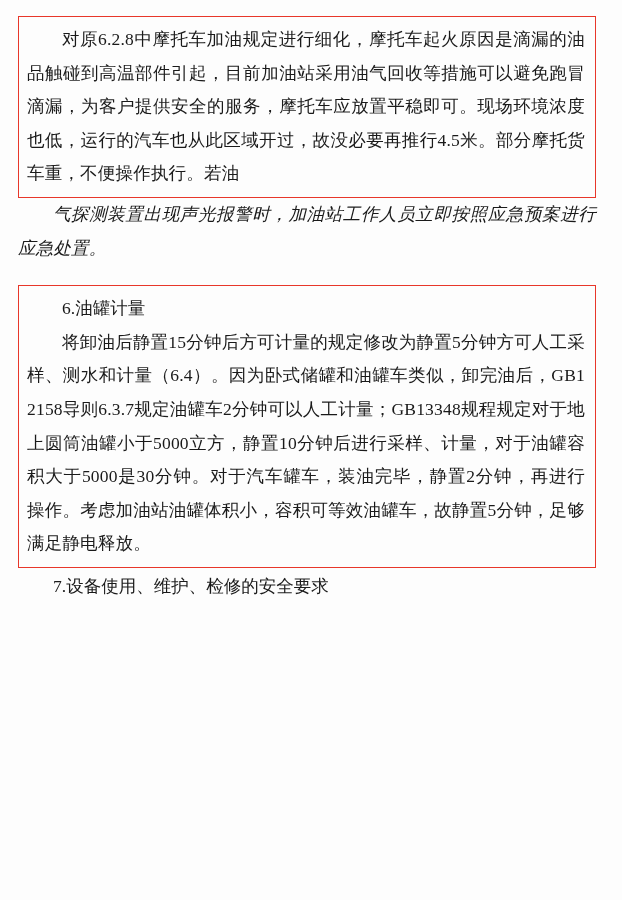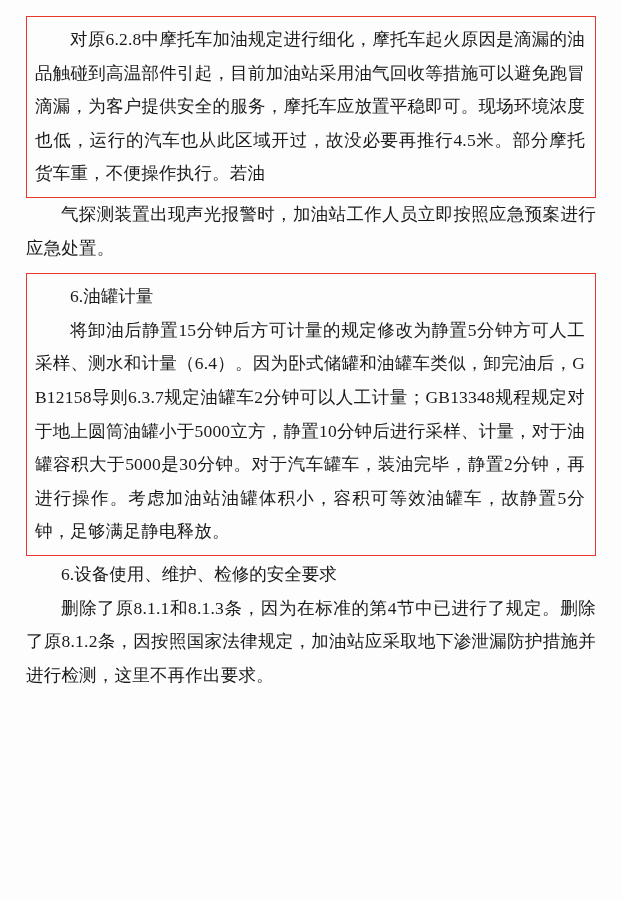--- a/index.html
+++ b/index.html
@@ -12,21 +12,21 @@
     height: 900px;
     font-family: "Liberation Serif", "DejaVu Serif", serif;
     color: #1a1a1a;
     overflow: hidden;
   }
   .page {
     position: relative;
     width: 622px;
     height: 900px;
     box-sizing: border-box;
-    padding: 14px 26px 0 26px;
+    padding: 14px 26px 0 18px;
     background: #fdfdfd;
   }
   .para {
     font-size: 17.5px;
     line-height: 1.92;
     text-align: justify;
     text-justify: inter-ideograph;
     letter-spacing: 0.2px;
     margin: 0;
     text-indent: 2em;
@@ -36,24 +36,25 @@
   .block-outline {
     border: 1.6px solid #e8372a;
     box-sizing: border-box;
     padding: 6px 10px 6px 8px;
     margin: 0 0 0 0;
   }
   .block-1 {
     margin-top: 2px;
   }
   .block-2 {
-    margin-top: 6px;
+    margin-top: 18px;
   }
   .tail-para {
     margin-top: 0;
+    font-style: italic;
   }
   .gap-xs { height: 2px; }
   .heading {
     font-size: 17.5px;
     line-height: 1.92;
     text-indent: 2em;
     margin: 0;
   }
 </style>
 </head>
@@ -69,16 +70,15 @@
 
   <div class="gap-xs"></div>
 
   <div class="block-outline block-2">
     <p class="heading">6.油罐计量</p>
     <p class="para">将卸油后静置15分钟后方可计量的规定修改为静置5分钟方可人工采样、测水和计量（6.4）。因为卧式储罐和油罐车类似，卸完油后，GB12158导则6.3.7规定油罐车2分钟可以人工计量；GB13348规程规定对于地上圆筒油罐小于5000立方，静置10分钟后进行采样、计量，对于油罐容积大于5000是30分钟。对于汽车罐车，装油完毕，静置2分钟，再进行操作。考虑加油站油罐体积小，容积可等效油罐车，故静置5分钟，足够满足静电释放。</p>
   </div>
 
   <div class="gap-xs"></div>
 
-  <p class="heading">6.设备使用、维护、检修的安全要求</p>
-  <p class="para">删除了原8.1.1和8.1.3条，因为在标准的第4节中已进行了规定。删除了原8.1.2条，因按照国家法律规定，加油站应采取地下渗泄漏防护措施并进行检测，这里不再作出要求。</p>
+  <p class="heading">7.设备使用、维护、检修的安全要求</p>
 
 </div>
 
 </body></html>

